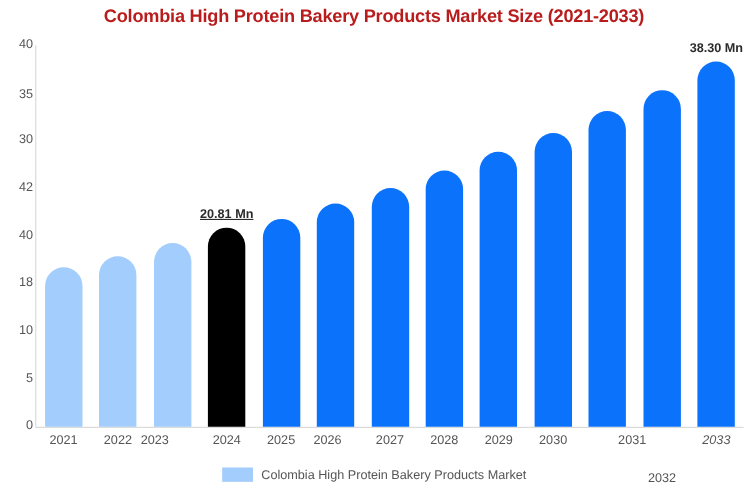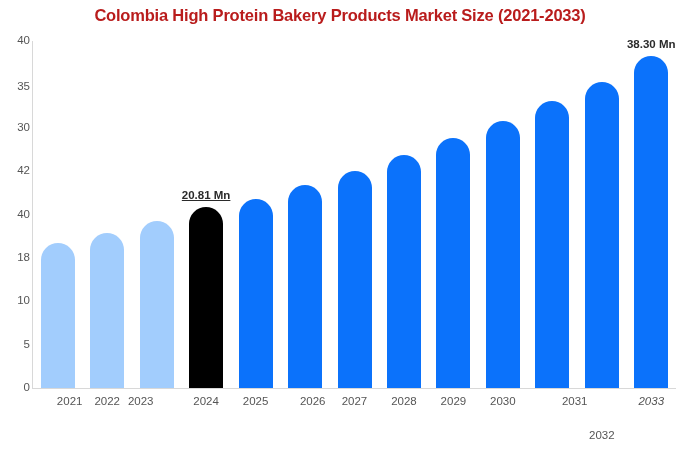--- a/index.html
+++ b/index.html
@@ -162,34 +162,38 @@
       <div class="bar" style="left: 304.5px; width: 34px; height: 216.875px; background: rgb(11, 114, 251);"></div>
       <div class="bar" style="left: 353.962px; width: 34px; height: 233.357px; background: rgb(11, 114, 251);"></div>
       <div class="bar" style="left: 403.423px; width: 34px; height: 249.84px; background: rgb(11, 114, 251);"></div>
       <div class="bar" style="left: 452.885px; width: 34px; height: 267.19px; background: rgb(11, 114, 251);"></div>
       <div class="bar" style="left: 502.346px; width: 34px; height: 287.142px; background: rgb(11, 114, 251);"></div>
       <div class="bar" style="left: 551.808px; width: 34px; height: 306.227px; background: rgb(11, 114, 251);"></div>
       <div class="bar" style="left: 601.269px; width: 34px; height: 332.252px; background: rgb(11, 114, 251);"></div>
     </div>
 
   <div id="x-ticks-layer">
-      <div class="x-tick" style="left: 33px; width: 49.4615px; text-align: right;">2021</div>
+      <div class="x-tick" style="left: 33px; width: 49.4615px;">2021</div>
       <div class="x-tick" style="left: 82.4615px; width: 49.4615px;">2022</div>
       <div class="x-tick" style="left: 116px; width: 49.4615px;">2023</div>
       <div class="x-tick" style="left: 181.385px; width: 49.4615px;">2024</div>
       <div class="x-tick" style="left: 230.846px; width: 49.4615px;">2025</div>
-      <div class="x-tick" style="left: 288px; width: 49.4615px;">2026</div>
+      <div class="x-tick" style="left: 273px; width: 49.4615px;">2026</div>
       <div class="x-tick" style="left: 329.769px; width: 49.4615px;">2027</div>
       <div class="x-tick" style="left: 379.231px; width: 49.4615px;">2028</div>
       <div class="x-tick" style="left: 428.692px; width: 49.4615px;">2029</div>
       <div class="x-tick" style="left: 478.154px; width: 49.4615px;">2030</div>
       <div class="x-tick" style="left: 550px; width: 49.4615px; text-align: center;">2031</div>
       <div class="x-tick" style="left: 577.077px; width: 49.4615px; margin-top: 34px;">2032</div>
       <div class="x-tick" style="left: 626.538px; width: 49.4615px; font-style: italic;">2033</div>
     </div>
 
   <div id="labels-layer">
       <div class="data-label" style="left: 161.115px; width: 90px; top: 189.473px; text-decoration: underline;">20.81 Mn</div>
       <div class="data-label" style="left: 606.269px; width: 90px; top: 37.7475px;">38.30 Mn</div>
     </div>
 
+  <div id="legend">
+    <span id="legend-swatch"></span>
+    <span id="legend-label">Colombia High Protein Bakery Products Market</span>
+  </div>
 
 </div>
 
 </body></html>

